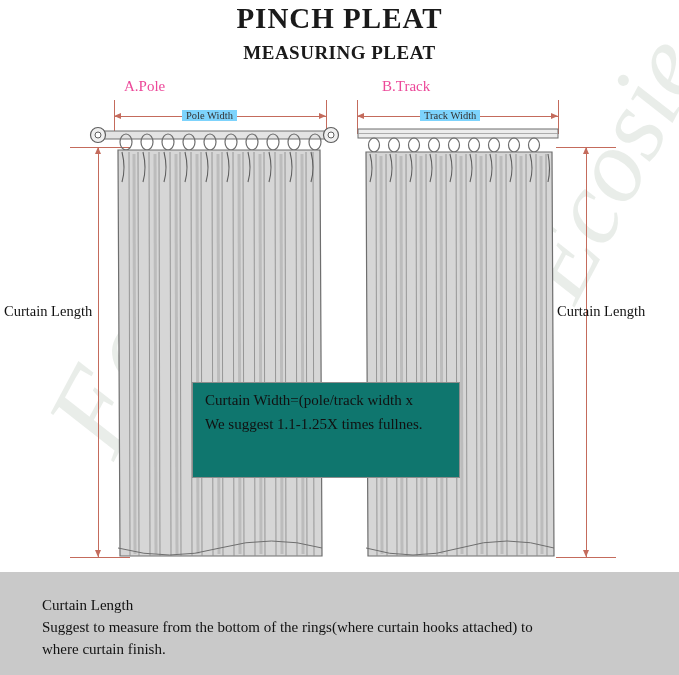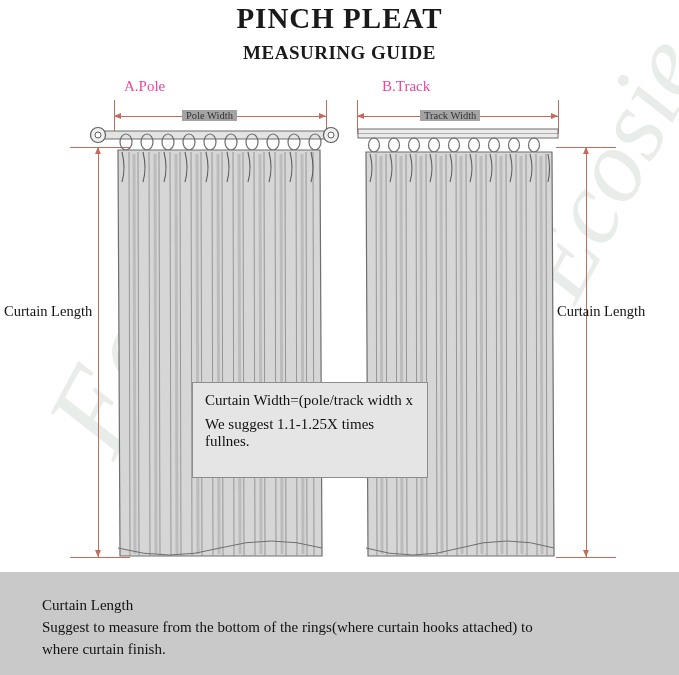--- a/index.html
+++ b/index.html
@@ -63,21 +63,21 @@
   }
   .dim-tick {
     position: absolute;
     width: 1px;
     background: #c46b5c;
   }
   .dim-text {
     position: absolute;
     font-size: 10.5px;
     color: #333;
-    background: #a3a3a3;
+    background: #7dd3fc;
     padding: 0 4px;
     white-space: nowrap;
   }
   .arrow-left, .arrow-right {
     position: absolute;
     width: 0; height: 0;
     border-top: 3.5px solid transparent;
     border-bottom: 3.5px solid transparent;
   }
   .arrow-left  { border-right: 7px solid #c46b5c; }
@@ -105,23 +105,23 @@
     white-space: nowrap;
   }
   #len-left  { left: 4px;   top: 303px; }
   #len-right { left: 557px; top: 303px; }
 
   
   .callout {
     position: absolute;
     left: 192px;
     top: 382px;
-    width: 236px;
+    width: 268px;
     height: 96px;
-    background: #e5e5e5;
+    background: #0f766e;
     border: 1px solid #8d8d8d;
     box-sizing: border-box;
     padding: 9px 12px 0 12px;
   }
   .callout p {
     margin: 0 0 7px 0;
     font-size: 15px;
     line-height: 1.12;
     color: #111;
   }
@@ -167,21 +167,21 @@
 </style>
 </head>
 <body>
 
 <div id="root">
 
   <div class="watermark" id="wm1">Ecosie</div>
   <div class="watermark" id="wm2">Ecosie</div>
 
   <div class="title">PINCH PLEAT</div>
-  <div class="subtitle">MEASURING GUIDE</div>
+  <div class="subtitle">MEASURING PLEAT</div>
 
   <div class="panel-label" id="label-pole">A.Pole</div>
   <div class="panel-label" id="label-track">B.Track</div>
 
   <div class="dim-tick" style="left:114px; top:100px; height:34px;"></div>
   <div class="dim-tick" style="left:326px; top:100px; height:34px;"></div>
   <div class="dim-h" style="left:114px; top:116px; width:212px;"></div>
   <div class="arrow-left" style="left:114px; top:113px;"></div>
   <div class="arrow-right" style="left:319px; top:113px;"></div>
   <div class="dim-text" style="left:182px; top:110px;">Pole Width</div>

